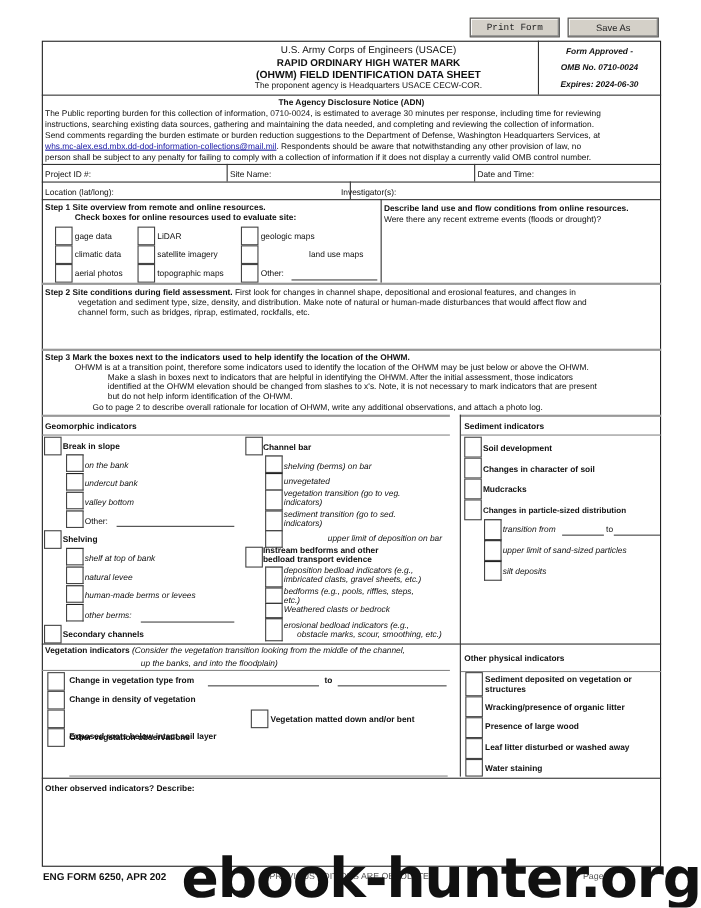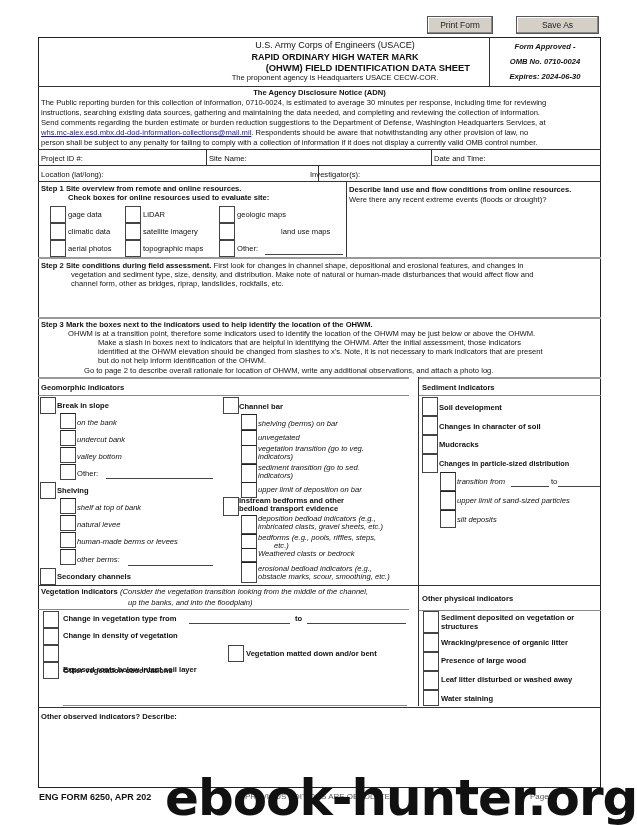--- a/index.html
+++ b/index.html
@@ -15,29 +15,29 @@
   .i { font-style: italic; }
   .cb { position: absolute; width: 16px; height: 17px; border: 1px solid #444; background: #fff; }
   .cbs { position: absolute; width: 16px; height: 16px; border: 1px solid #444; border-top-color: #222; background: #fff; }
   .uline { position: absolute; height: 1px; background: #444; }
   .link { color: #1a1aa6; text-decoration: underline; }
   .wm { position: absolute; left: 165px; top: 768px; font-family: "DejaVu Sans", sans-serif; font-weight: bold; font-size: 50px; color: #111; letter-spacing: -1px; white-space: nowrap; line-height: 60px; }
 </style>
 </head>
 <body>
 
-<div class="btn" style="left:427px;width:66px;">Print Form</div>
+<div class="btn" style="left:427px;width:82px;font-family:Liberation Mono, monospace;">Print Form</div>
 <div class="btn" style="left:516px;width:83px;">Save As</div>
 
 <div class="frame"></div>
 
 <div>
   <div class="t" style="left:230px;top:40px;width:210px;text-align:center;font-size:9px;line-height:10px;">U.S. Army Corps of Engineers (USACE)</div>
   <div class="t b" style="left:200px;top:52px;width:270px;text-align:center;font-size:9px;line-height:10px;">RAPID ORDINARY HIGH WATER MARK</div>
-  <div class="t b" style="left:200px;top:63px;width:270px;text-align:right;font-size:9.4px;line-height:10px;">(OHWM) FIELD IDENTIFICATION DATA SHEET</div>
+  <div class="t b" style="left:200px;top:63px;width:270px;text-align:center;font-size:9.4px;line-height:10px;">(OHWM) FIELD IDENTIFICATION DATA SHEET</div>
   <div class="t" style="left:200px;top:73px;width:270px;text-align:center;">The proponent agency is Headquarters USACE CECW-COR.</div>
   <div class="vline" style="left:489px;top:37px;height:49px;"></div>
   <div class="t b i" style="left:490px;top:42px;width:110px;text-align:center;">Form Approved -</div>
   <div class="t b i" style="left:490px;top:57px;width:110px;text-align:center;">OMB No. 0710-0024</div>
   <div class="t b i" style="left:490px;top:72px;width:110px;text-align:center;">Expires:  2024-06-30</div>
 </div>
 <div class="hline" style="left:38px;top:86px;width:563px;"></div>
 
 <div>
   <div class="t b" style="left:38px;top:88px;width:563px;text-align:center;">The Agency Disclosure Notice (ADN)</div>
@@ -90,21 +90,21 @@
   <div class="vline" style="left:346px;top:181px;height:76px;"></div>
   <div class="t b" style="left:349px;top:185px;">Describe land use and flow conditions from online resources.</div>
   <div class="t" style="left:349px;top:195px;">Were there any recent extreme events (floods or drought)?</div>
   <div class="abs" style="left:349px;top:206px;width:250px;height:50px;"></div>
 </div>
 <div class="hline gray" style="left:38px;top:257px;width:563px;"></div>
 
 <div>
   <div class="t" style="left:41px;top:261px;"><span class="b">Step 2 Site conditions during field assessment.</span><span> First look for changes in channel shape, depositional and erosional features, and changes in</span></div>
   <div class="t" style="left:71px;top:270px;">vegetation and sediment type, size, density, and distribution. Make note of natural or human-made disturbances that would affect flow and</div>
-  <div class="t" style="left:71px;top:279px;">channel form, other as bridges, riprap, landslides, rockfalls, etc.</div>
+  <div class="t" style="left:71px;top:279px;">channel form, such as bridges, riprap, estimated, rockfalls, etc.</div>
   <div class="abs" style="left:41px;top:290px;width:557px;height:26px;"></div>
 </div>
 <div class="hline gray" style="left:38px;top:317px;width:563px;"></div>
 
 <div>
   <div class="t b" style="left:41px;top:320px;">Step 3 Mark the boxes next to the indicators used to help identify the location of the OHWM.</div>
   <div class="t" style="left:68px;top:329px;">OHWM is at a transition point, therefore some indicators used to identify the location of the OHWM may be just below or above the OHWM.</div>
   <div class="t" style="left:98px;top:338px;">Make a slash in boxes next to indicators that are helpful in identifying the OHWM. After the initial assessment, those indicators</div>
   <div class="t" style="left:98px;top:347px;">identified at the OHWM elevation should be changed from slashes to x's. Note, it is not necessary to mark indicators that are present</div>
   <div class="t" style="left:98px;top:356px;">but do not help inform identification of the OHWM.</div>
@@ -150,36 +150,36 @@
   <div class="t i" style="left:258px;top:419px;">shelving (berms) on bar</div>
   <div class="cbs" style="left:241px;top:430px;"></div>
   <div class="t i" style="left:258px;top:433px;">unvegetated</div>
   <div class="cbs" style="left:241px;top:445px;height:19px;"></div>
   <div class="t i" style="left:258px;top:445px;line-height:8px;">vegetation transition (go to veg.</div>
   <div class="t i" style="left:258px;top:453px;line-height:8px;">indicators)</div>
   <div class="cbs" style="left:241px;top:464px;height:19px;"></div>
   <div class="t i" style="left:258px;top:464px;line-height:8px;">sediment transition (go to sed.</div>
   <div class="t i" style="left:258px;top:472px;line-height:8px;">indicators)</div>
   <div class="cbs" style="left:241px;top:482px;"></div>
-  <div class="t i" style="left:258px;top:485px;">upper limit of deposition on bar</div>
+  <div class="t i" style="left:258px;top:485px;padding-left:40px;">upper limit of deposition on bar</div>
 
   <div class="cb" style="left:223px;top:497px;height:19px;"></div>
   <div class="t b" style="left:239px;top:497px;line-height:8px;">Instream bedforms and other</div>
   <div class="t b" style="left:239px;top:505px;line-height:8px;">bedload transport evidence</div>
   <div class="cbs" style="left:241px;top:515px;height:19px;"></div>
   <div class="t i" style="left:258px;top:515px;line-height:8px;">deposition bedload indicators (e.g.,</div>
   <div class="t i" style="left:258px;top:523px;line-height:8px;">imbricated clasts, gravel sheets, etc.)</div>
   <div class="cbs" style="left:241px;top:534px;height:15px;"></div>
   <div class="t i" style="left:258px;top:534px;line-height:8px;">bedforms (e.g., pools, riffles, steps,</div>
-  <div class="t i" style="left:258px;top:542px;line-height:8px;padding-left:16px;">etc.)</div>
+  <div class="t i" style="left:258px;top:542px;line-height:8px;">etc.)</div>
   <div class="cbs" style="left:241px;top:548px;height:14px;"></div>
   <div class="t i" style="left:258px;top:550px;line-height:8px;">Weathered clasts or bedrock</div>
   <div class="cbs" style="left:241px;top:562px;height:21px;"></div>
   <div class="t i" style="left:258px;top:565px;line-height:8px;">erosional bedload indicators  (e.g.,</div>
-  <div class="t i" style="left:258px;top:573px;line-height:8px;">obstacle marks, scour, smoothing, etc.)</div>
+  <div class="t i" style="left:270px;top:573px;line-height:8px;">obstacle marks, scour, smoothing, etc.)</div>
 </div>
 
 <div class="vline" style="left:418px;top:377px;height:329px;"></div>
 
 <div>
   <div class="t b" style="left:422px;top:383px;">Sediment indicators</div>
   <div class="hline" style="left:419px;top:395px;width:182px;background:#888;"></div>
   <div class="cb" style="left:422px;top:397px;height:19px;"></div>
   <div class="t b" style="left:439px;top:403px;text-align:right;">Soil development</div>
   <div class="cb" style="left:422px;top:416px;height:19px;"></div>

